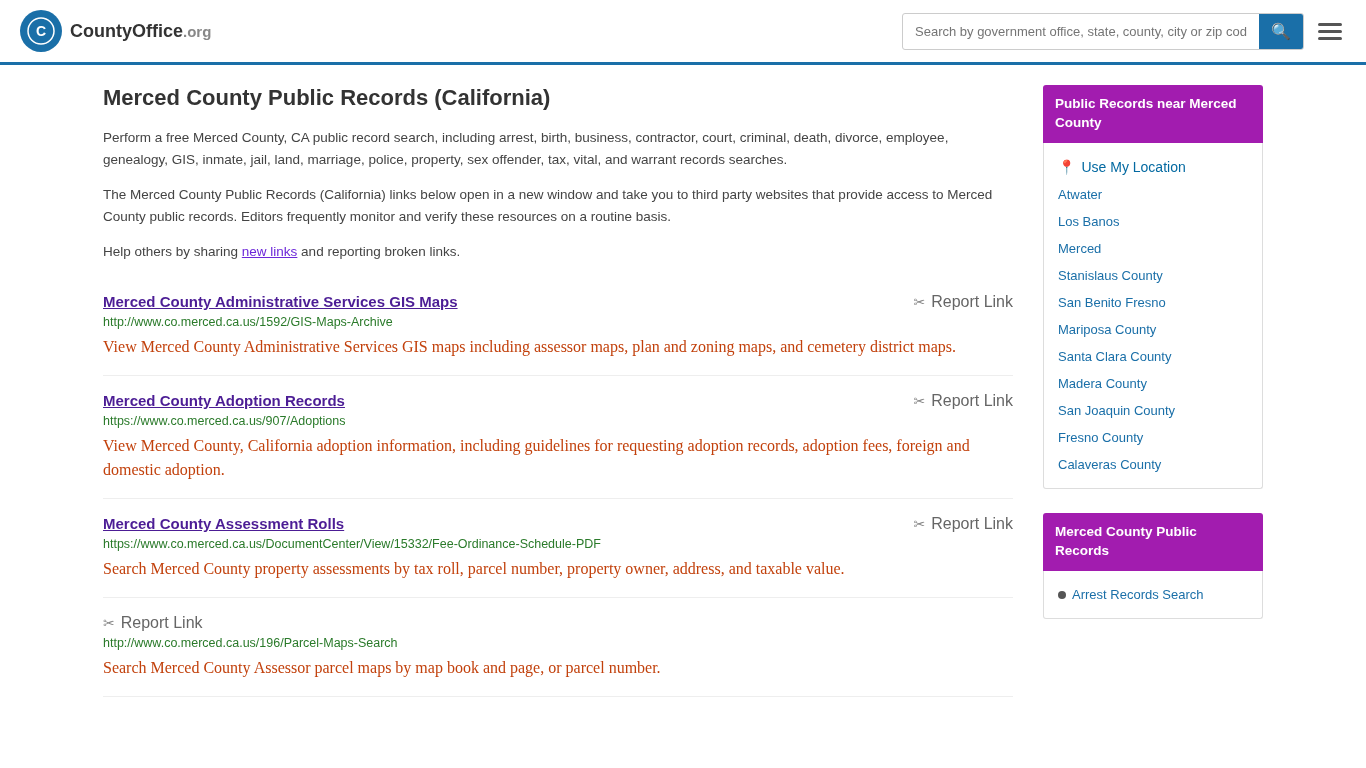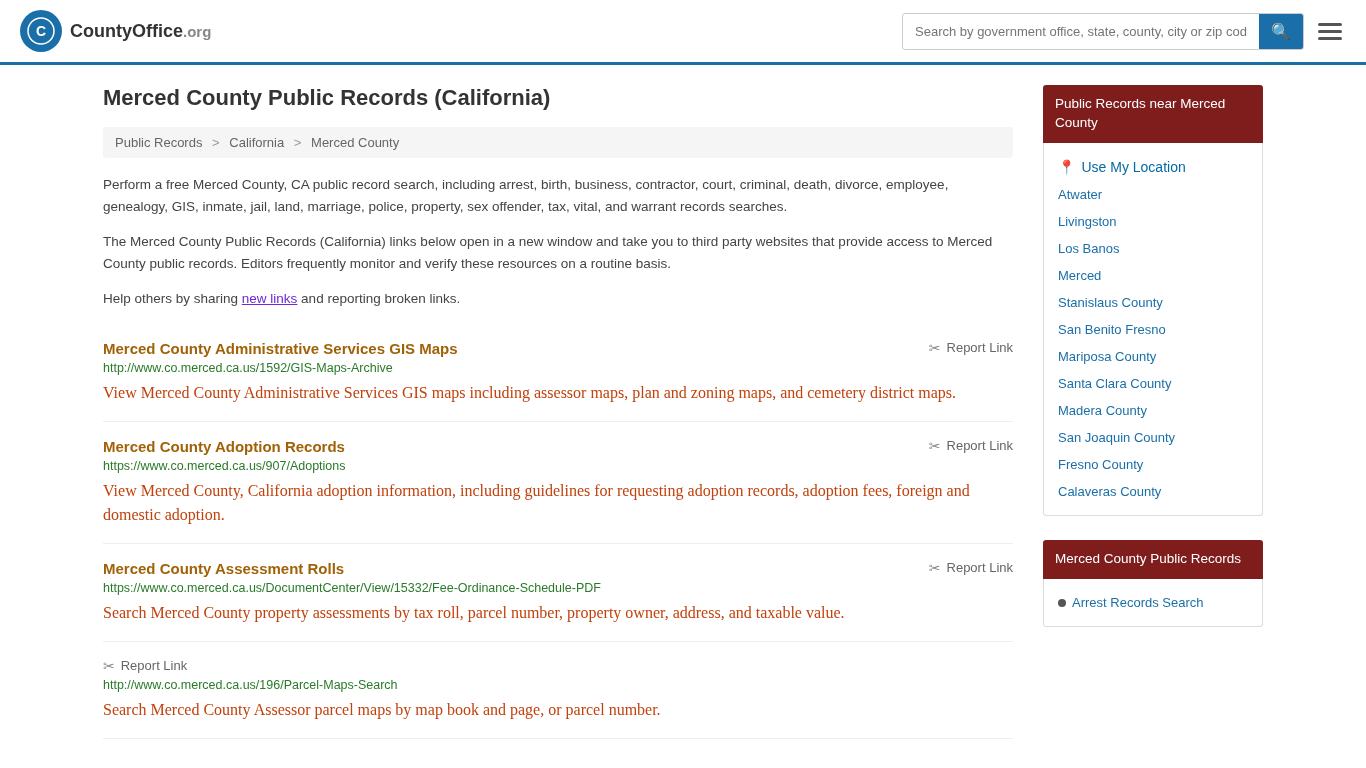--- a/index.html
+++ b/index.html
@@ -130,29 +130,30 @@
     }
     .record-header {
       display: flex;
       justify-content: space-between;
       align-items: flex-start;
       margin-bottom: 4px;
     }
     .record-title {
       font-size: 15px;
       font-weight: bold;
-      color: #a16207;
+      color: #4c1d95;
+      text-decoration: underline;
       cursor: pointer;
     }
     .report-link {
       display: flex;
       align-items: center;
       gap: 6px;
       color: #666;
-      font-size: 13px;
+      font-size: 16px;
       white-space: nowrap;
       cursor: pointer;
     }
     .record-url {
       color: #2a7a2a;
       font-size: 12.5px;
       margin-bottom: 6px;
       word-break: break-all;
     }
     .record-desc {
@@ -164,24 +165,24 @@
 
     
     .sidebar {
       width: 220px;
       flex-shrink: 0;
     }
     .sidebar-section {
       margin-bottom: 24px;
     }
     .sidebar-header {
-      background: #7f1d1d;
+      background: #a21caf;
       color: white;
       font-size: 13.5px;
-      font-weight: normal;
+      font-weight: bold;
       padding: 10px 12px;
       border-radius: 3px 3px 0 0;
       line-height: 1.4;
     }
     .sidebar-body {
       border: 1px solid #ddd;
       border-top: none;
       padding: 10px 0;
       border-radius: 0 0 3px 3px;
     }
@@ -255,27 +256,20 @@
     </button>
   </div>
 </header>
 
 <div class="main-container">
 
   <div class="content">
 
     <h1 class="page-title">Merced County Public Records (California)</h1>
 
-    <div class="breadcrumb">
-      <a href="#">Public Records</a>
-      <span class="breadcrumb-sep">&gt;</span>
-      <a href="#">California</a>
-      <span class="breadcrumb-sep">&gt;</span>
-      <a href="#">Merced County</a>
-    </div>
 
     <p class="description">Perform a free Merced County, CA public record search, including arrest, birth, business, contractor, court, criminal, death, divorce, employee, genealogy, GIS, inmate, jail, land, marriage, police, property, sex offender, tax, vital, and warrant records searches.</p>
 
     <p class="description">The Merced County Public Records (California) links below open in a new window and take you to third party websites that provide access to Merced County public records. Editors frequently monitor and verify these resources on a routine basis.</p>
 
     <p class="description">
       <span>Help others by sharing </span><a href="#">new links</a><span> and reporting broken links.</span>
     </p>
 
     <div id="records-container">
@@ -330,21 +324,20 @@
 
     <div class="sidebar-section">
       <div class="sidebar-header">Public Records near Merced County</div>
       <div class="sidebar-body">
         <div class="sidebar-location">
           <span class="location-icon">📍</span>
           <span class="sidebar-item-label">Use My Location</span>
         </div>
         <div id="nearby-items-container">
             <div class="sidebar-item"><a href="#">Atwater</a></div>
-            <div class="sidebar-item"><a href="#">Livingston</a></div>
             <div class="sidebar-item"><a href="#">Los Banos</a></div>
             <div class="sidebar-item"><a href="#">Merced</a></div>
             <div class="sidebar-item"><a href="#">Stanislaus County</a></div>
             <div class="sidebar-item"><a href="#">San Benito Fresno</a></div>
             <div class="sidebar-item"><a href="#">Mariposa County</a></div>
             <div class="sidebar-item"><a href="#">Santa Clara County</a></div>
             <div class="sidebar-item"><a href="#">Madera County</a></div>
             <div class="sidebar-item"><a href="#">San Joaquin County</a></div>
             <div class="sidebar-item"><a href="#">Fresno County</a></div>
             <div class="sidebar-item"><a href="#">Calaveras County</a></div>

